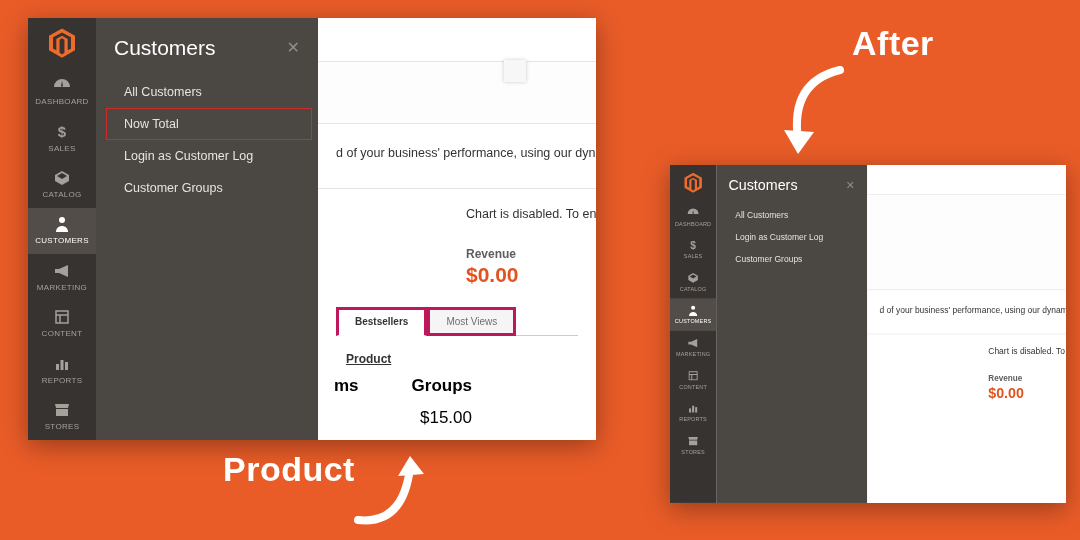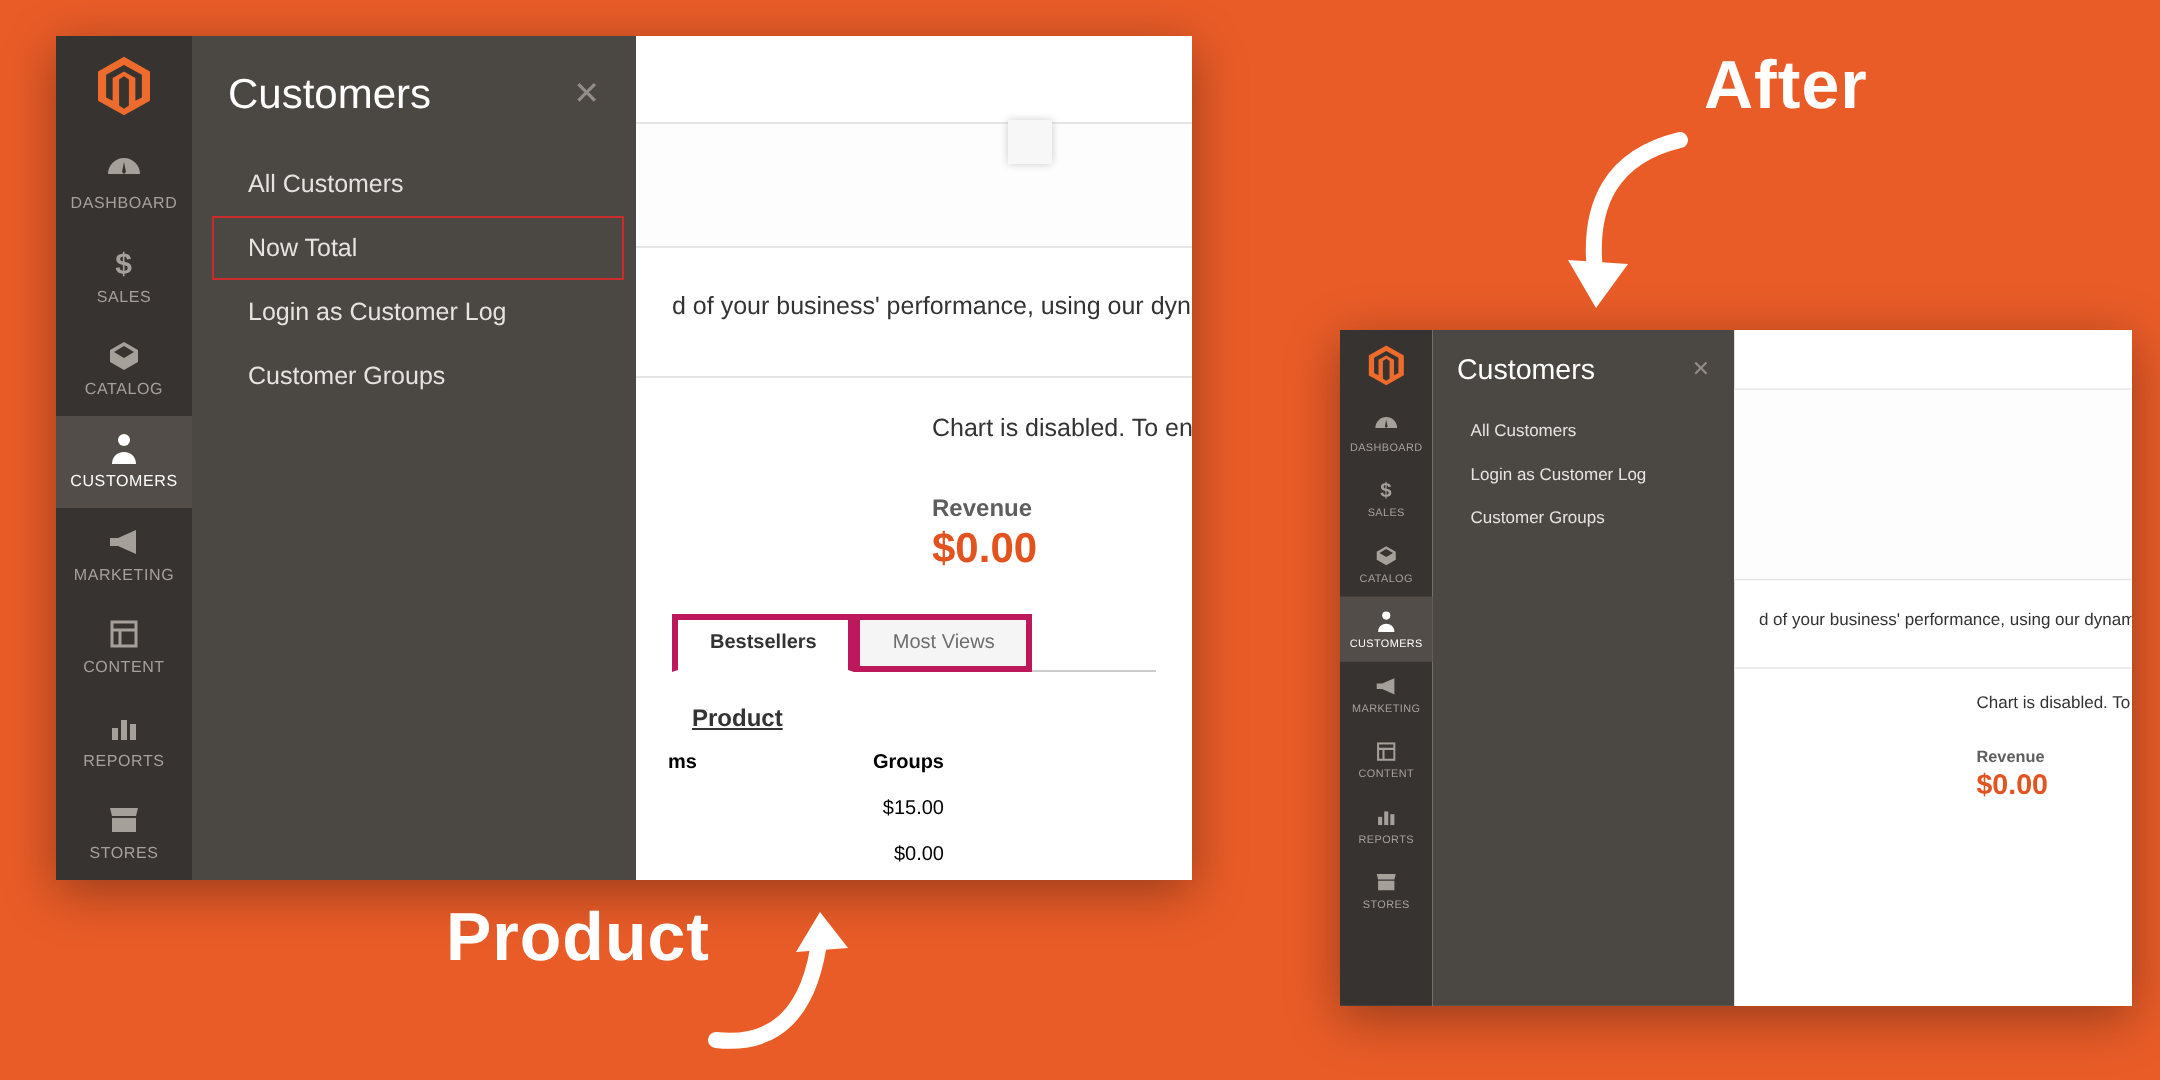--- a/index.html
+++ b/index.html
@@ -86,21 +86,21 @@
   }
   .tab.active { background:#fff; font-weight:600; color:#333; border-bottom:1px solid #fff;}
   .below {
     border-top:1px solid #ccc; margin-top:-1px; padding:10px 0;
     font-size:12px;
   }
   .header-row, .row { display:flex; }
   .header-row div, .row div { padding:6px 10px; }
   .col-prod { width:120px; font-weight:600; }
   .header-row .col-prod { font-weight:700;text-decoration:underline;}
-  .totals-area { position:absolute; left:0px; top:352px; width:180px; font-size:10px;}
+  .totals-area { position:absolute; left:0px; top:352px; width:180px; font-size:17px;}
   .totals-area .th { display:flex; justify-content:space-between; padding:6px 26px 6px 16px; font-weight:700;}
   .totals-area .tr { display:flex; justify-content:flex-end; padding:6px 26px 6px 8px;}
   .after .metrics .disabled-note { padding-left:160px; }
   .after .metrics .rev-label { padding-left:160px; }
   .after .metrics .rev-value { padding-left:160px; }
 
   
   .big-label {
     position:absolute; color:#fff; font-weight:700; font-size:34px;
     letter-spacing:0.5px;

